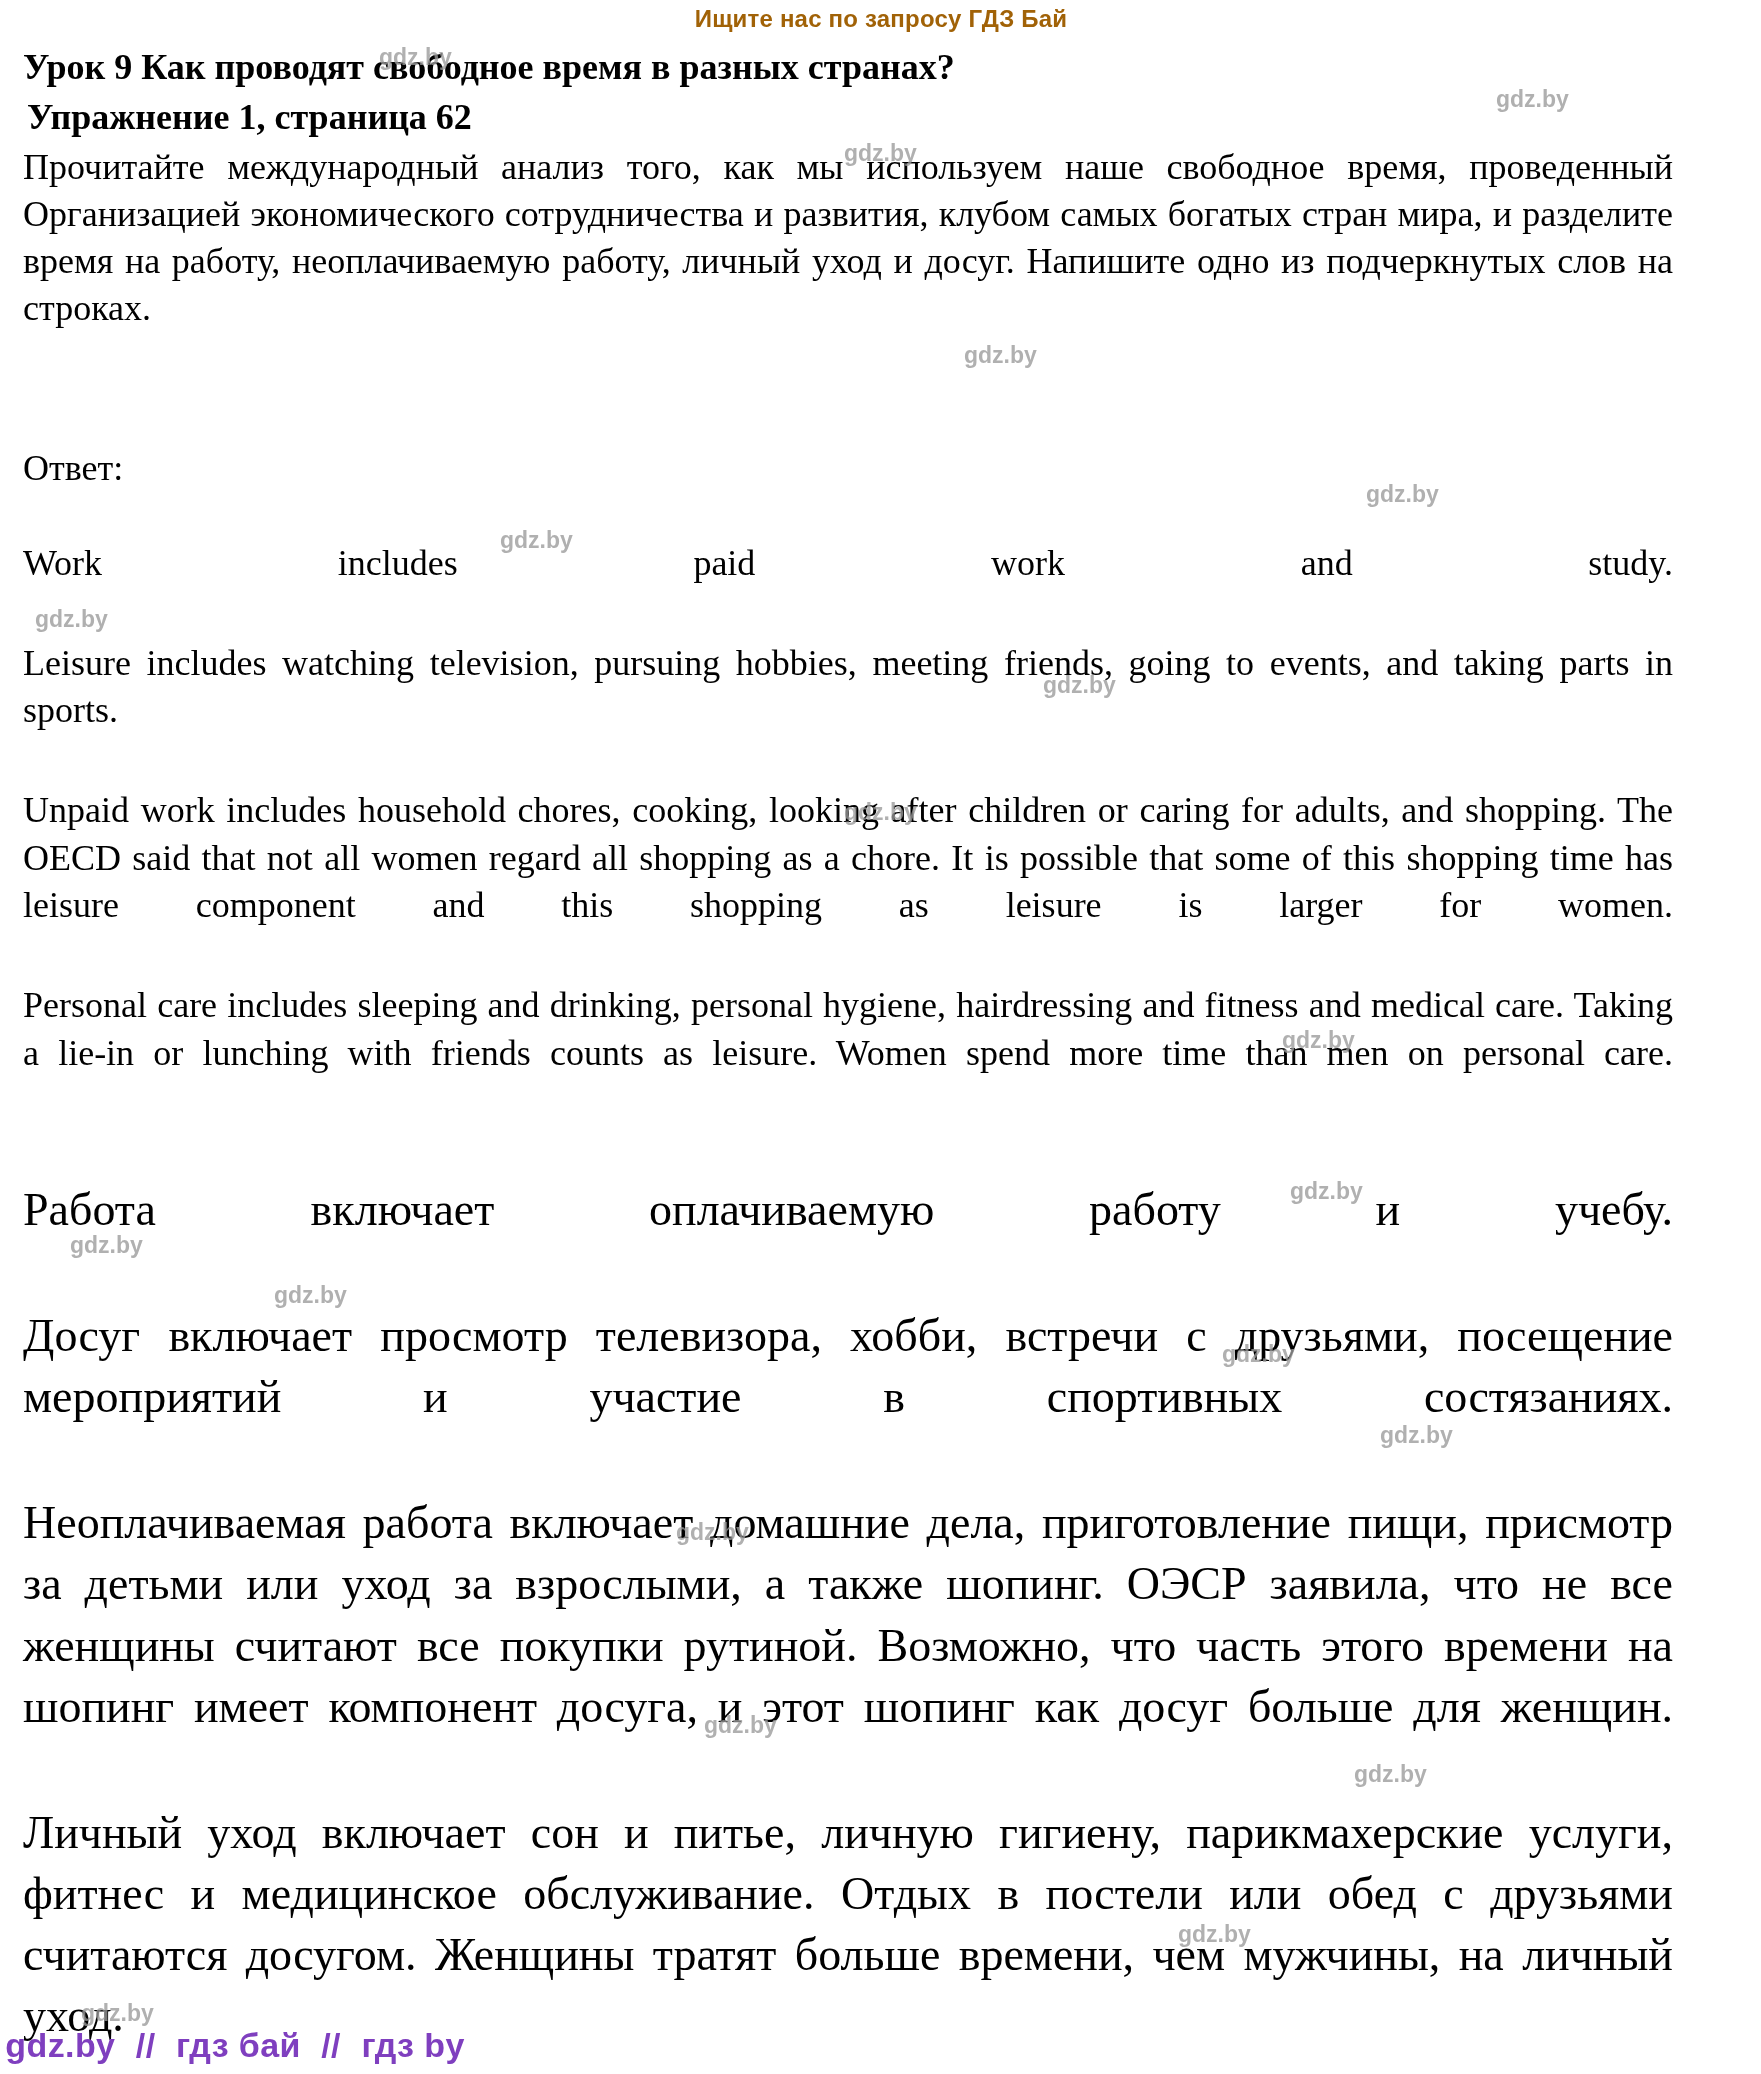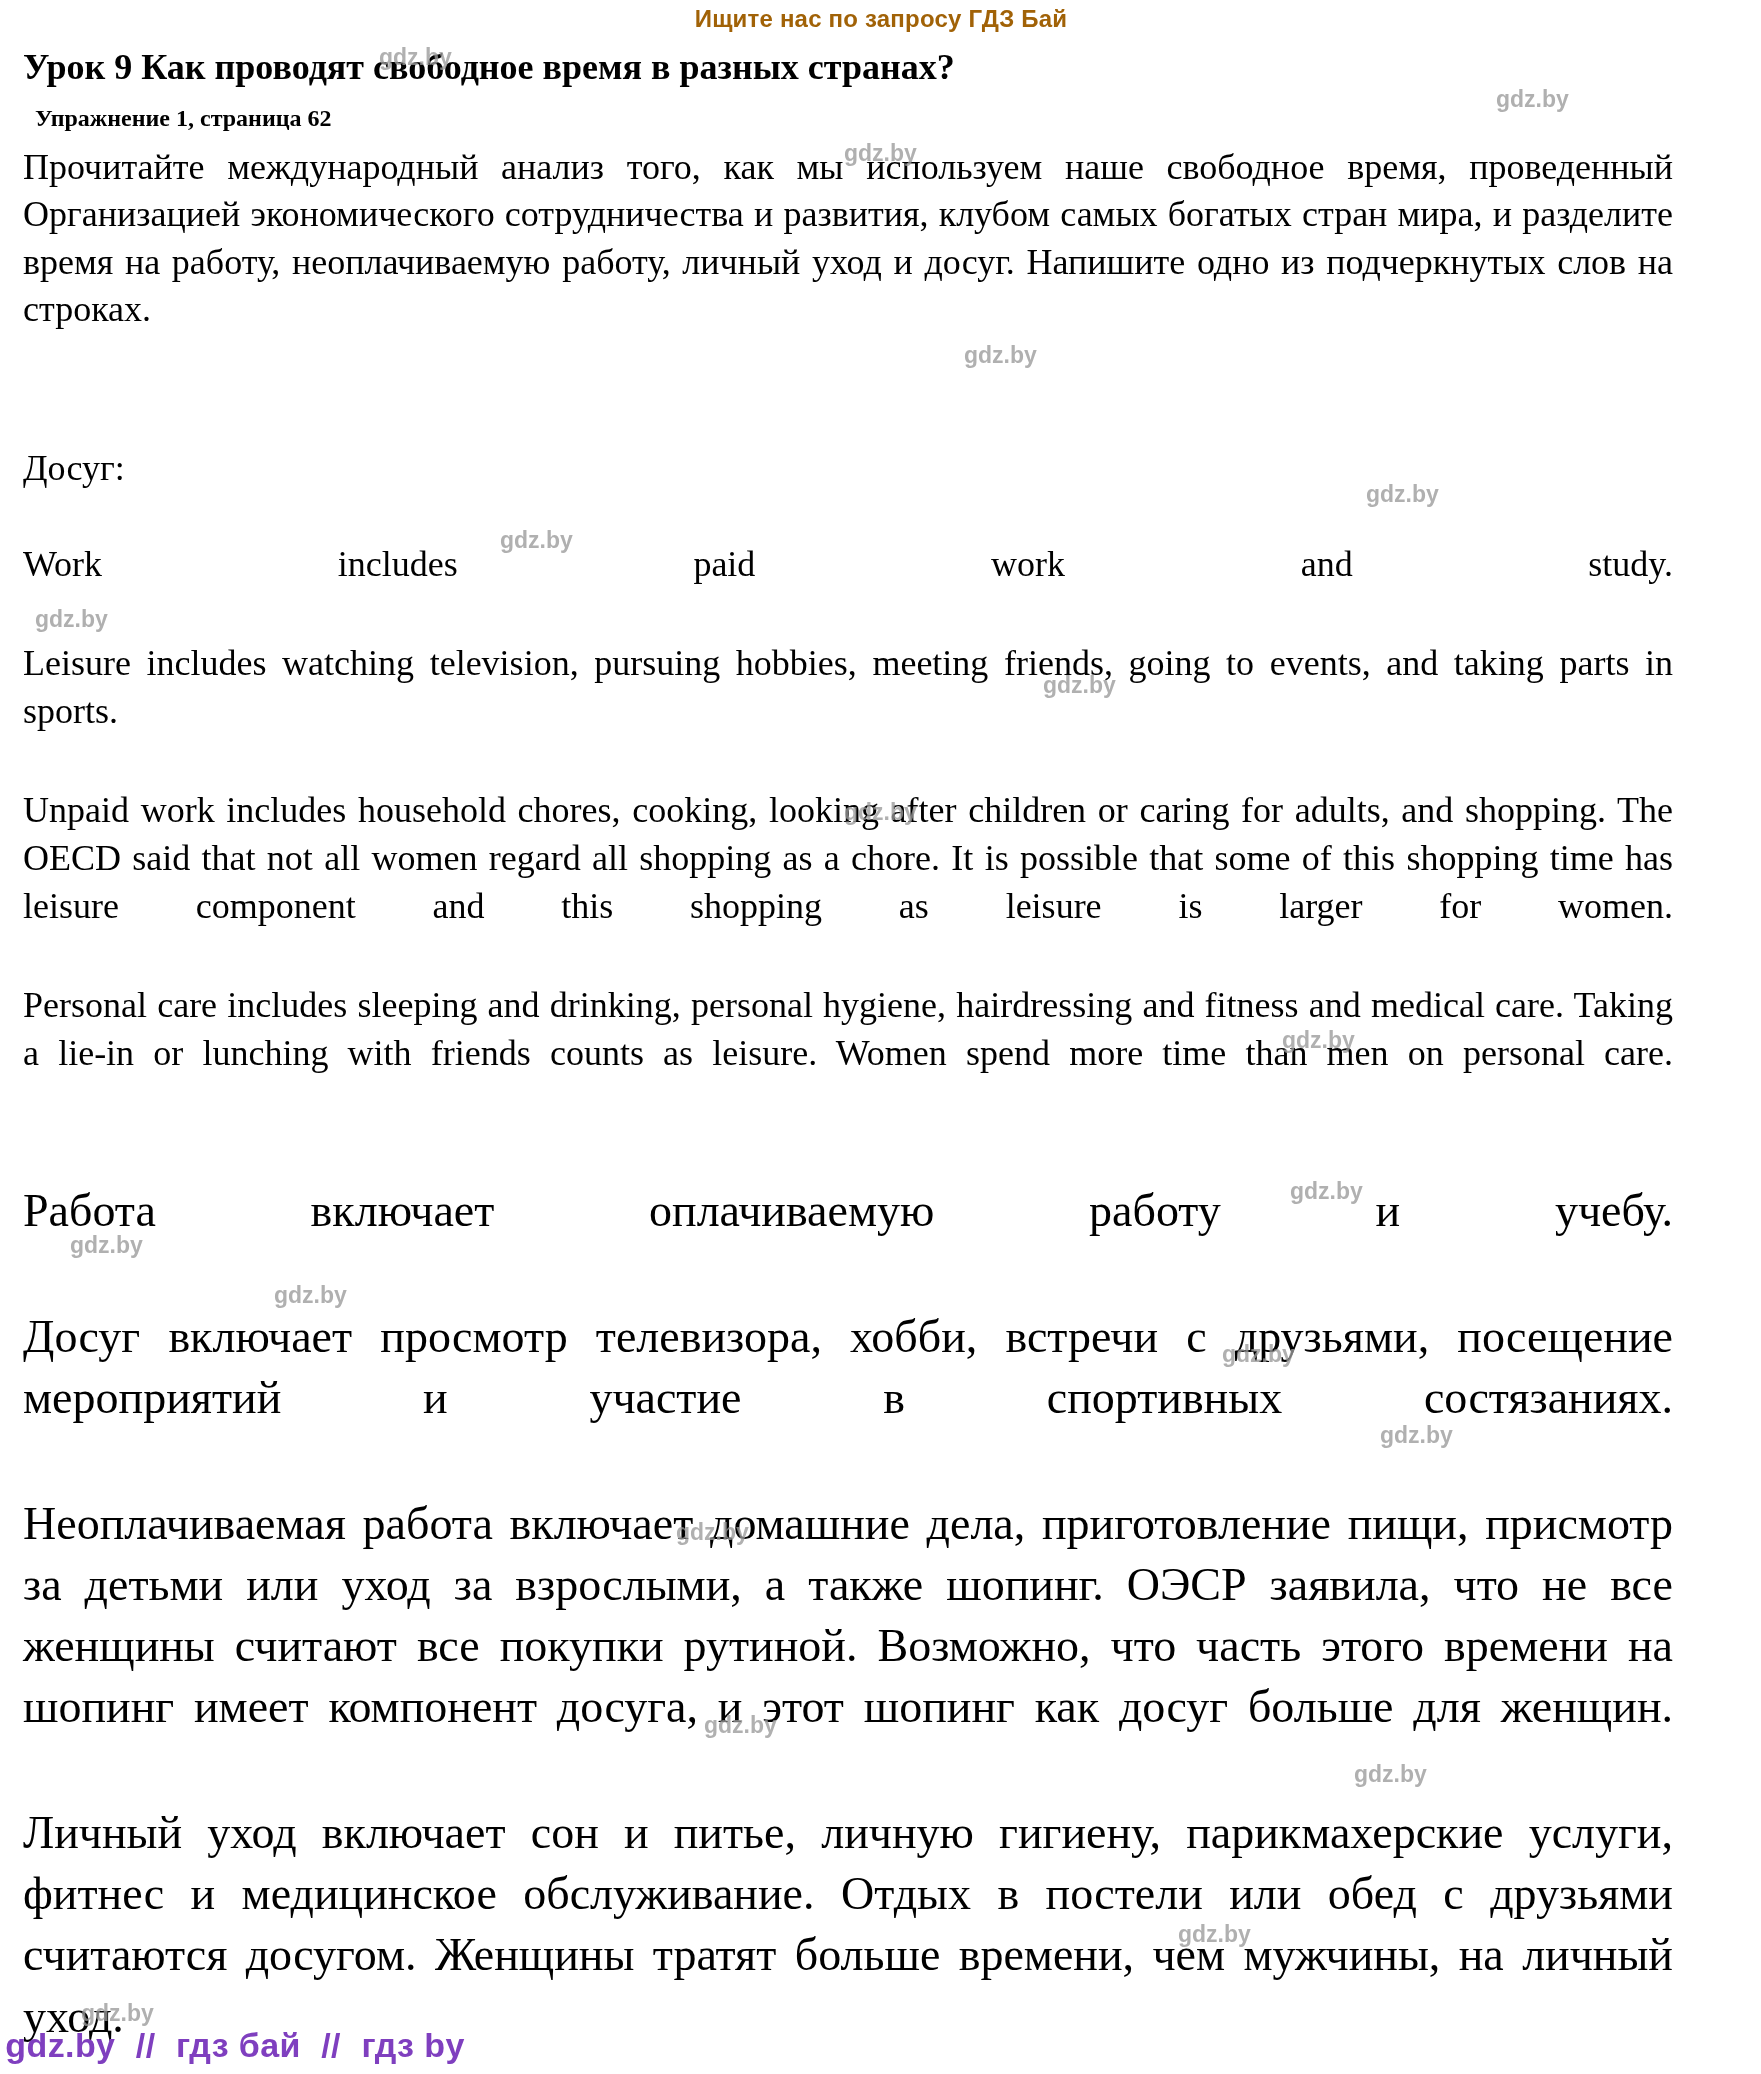--- a/index.html
+++ b/index.html
@@ -42,23 +42,23 @@
 
   h1.lesson-title {
     font-size: 36px;
     font-weight: bold;
     margin: 0;
     padding: 0;
     line-height: 1.18;
     font-family: "Liberation Serif", serif;
   }
   h2.exercise-title {
-    font-size: 24px;
-    font-weight: bold;
-    margin: 12px;
+    font-size: 36px;
+    font-weight: bold;
+    margin: 4px;
     padding: 3.5px 0 0 0;
     line-height: 1.18;
     font-family: "Liberation Serif", serif;
   }
 
   p.task {
     font-size: 36px;
     line-height: 1.31;
     margin: 5.3px 0 0 0;
     text-align: justify;
@@ -141,21 +141,21 @@
 <div class="top-banner">Ищите нас по запросу ГДЗ Бай</div>
 
 <div class="page">
 
   <h1 class="lesson-title">Урок 9 Как проводят свободное время в разных странах?</h1>
 
   <h2 class="exercise-title">Упражнение 1, страница 62</h2>
 
   <p class="task">Прочитайте международный анализ того, как мы используем наше свободное время, проведенный Организацией экономического сотрудничества и развития, клубом самых богатых стран мира, и разделите время на работу, неоплачиваемую работу, личный уход и досуг. Напишите одно из подчеркнутых слов на строках.</p>
 
-  <p class="answer-label">Досуг:</p>
+  <p class="answer-label">Ответ:</p>
 
   <div class="en-block">
     <p class="en-line"><b>Work</b><span> includes paid work and study.</span></p>
     <p class="en-line"><b>Leisure</b><span> includes watching television, pursuing hobbies, meeting friends, going to events, and taking parts in sports.</span></p>
     <p class="en-line"><b>Unpaid work</b><span> includes household chores, cooking, looking after children or caring for adults, and shopping. The OECD said that not all women regard all shopping as a chore. It is possible that some of this shopping time has leisure component and this shopping as leisure is larger for women.</span></p>
     <p class="en-line"><b>Personal care</b><span> includes sleeping and drinking, personal hygiene, hairdressing and fitness and </span><b>medical care</b><span>. Taking a lie-in or lunching with friends counts as leisure. Women spend more time than men on </span><b>personal care</b><span>.</span></p>
   </div>
 
   <div class="ru-block">
     <p class="ru-line">Работа включает оплачиваемую работу и учебу.</p>

